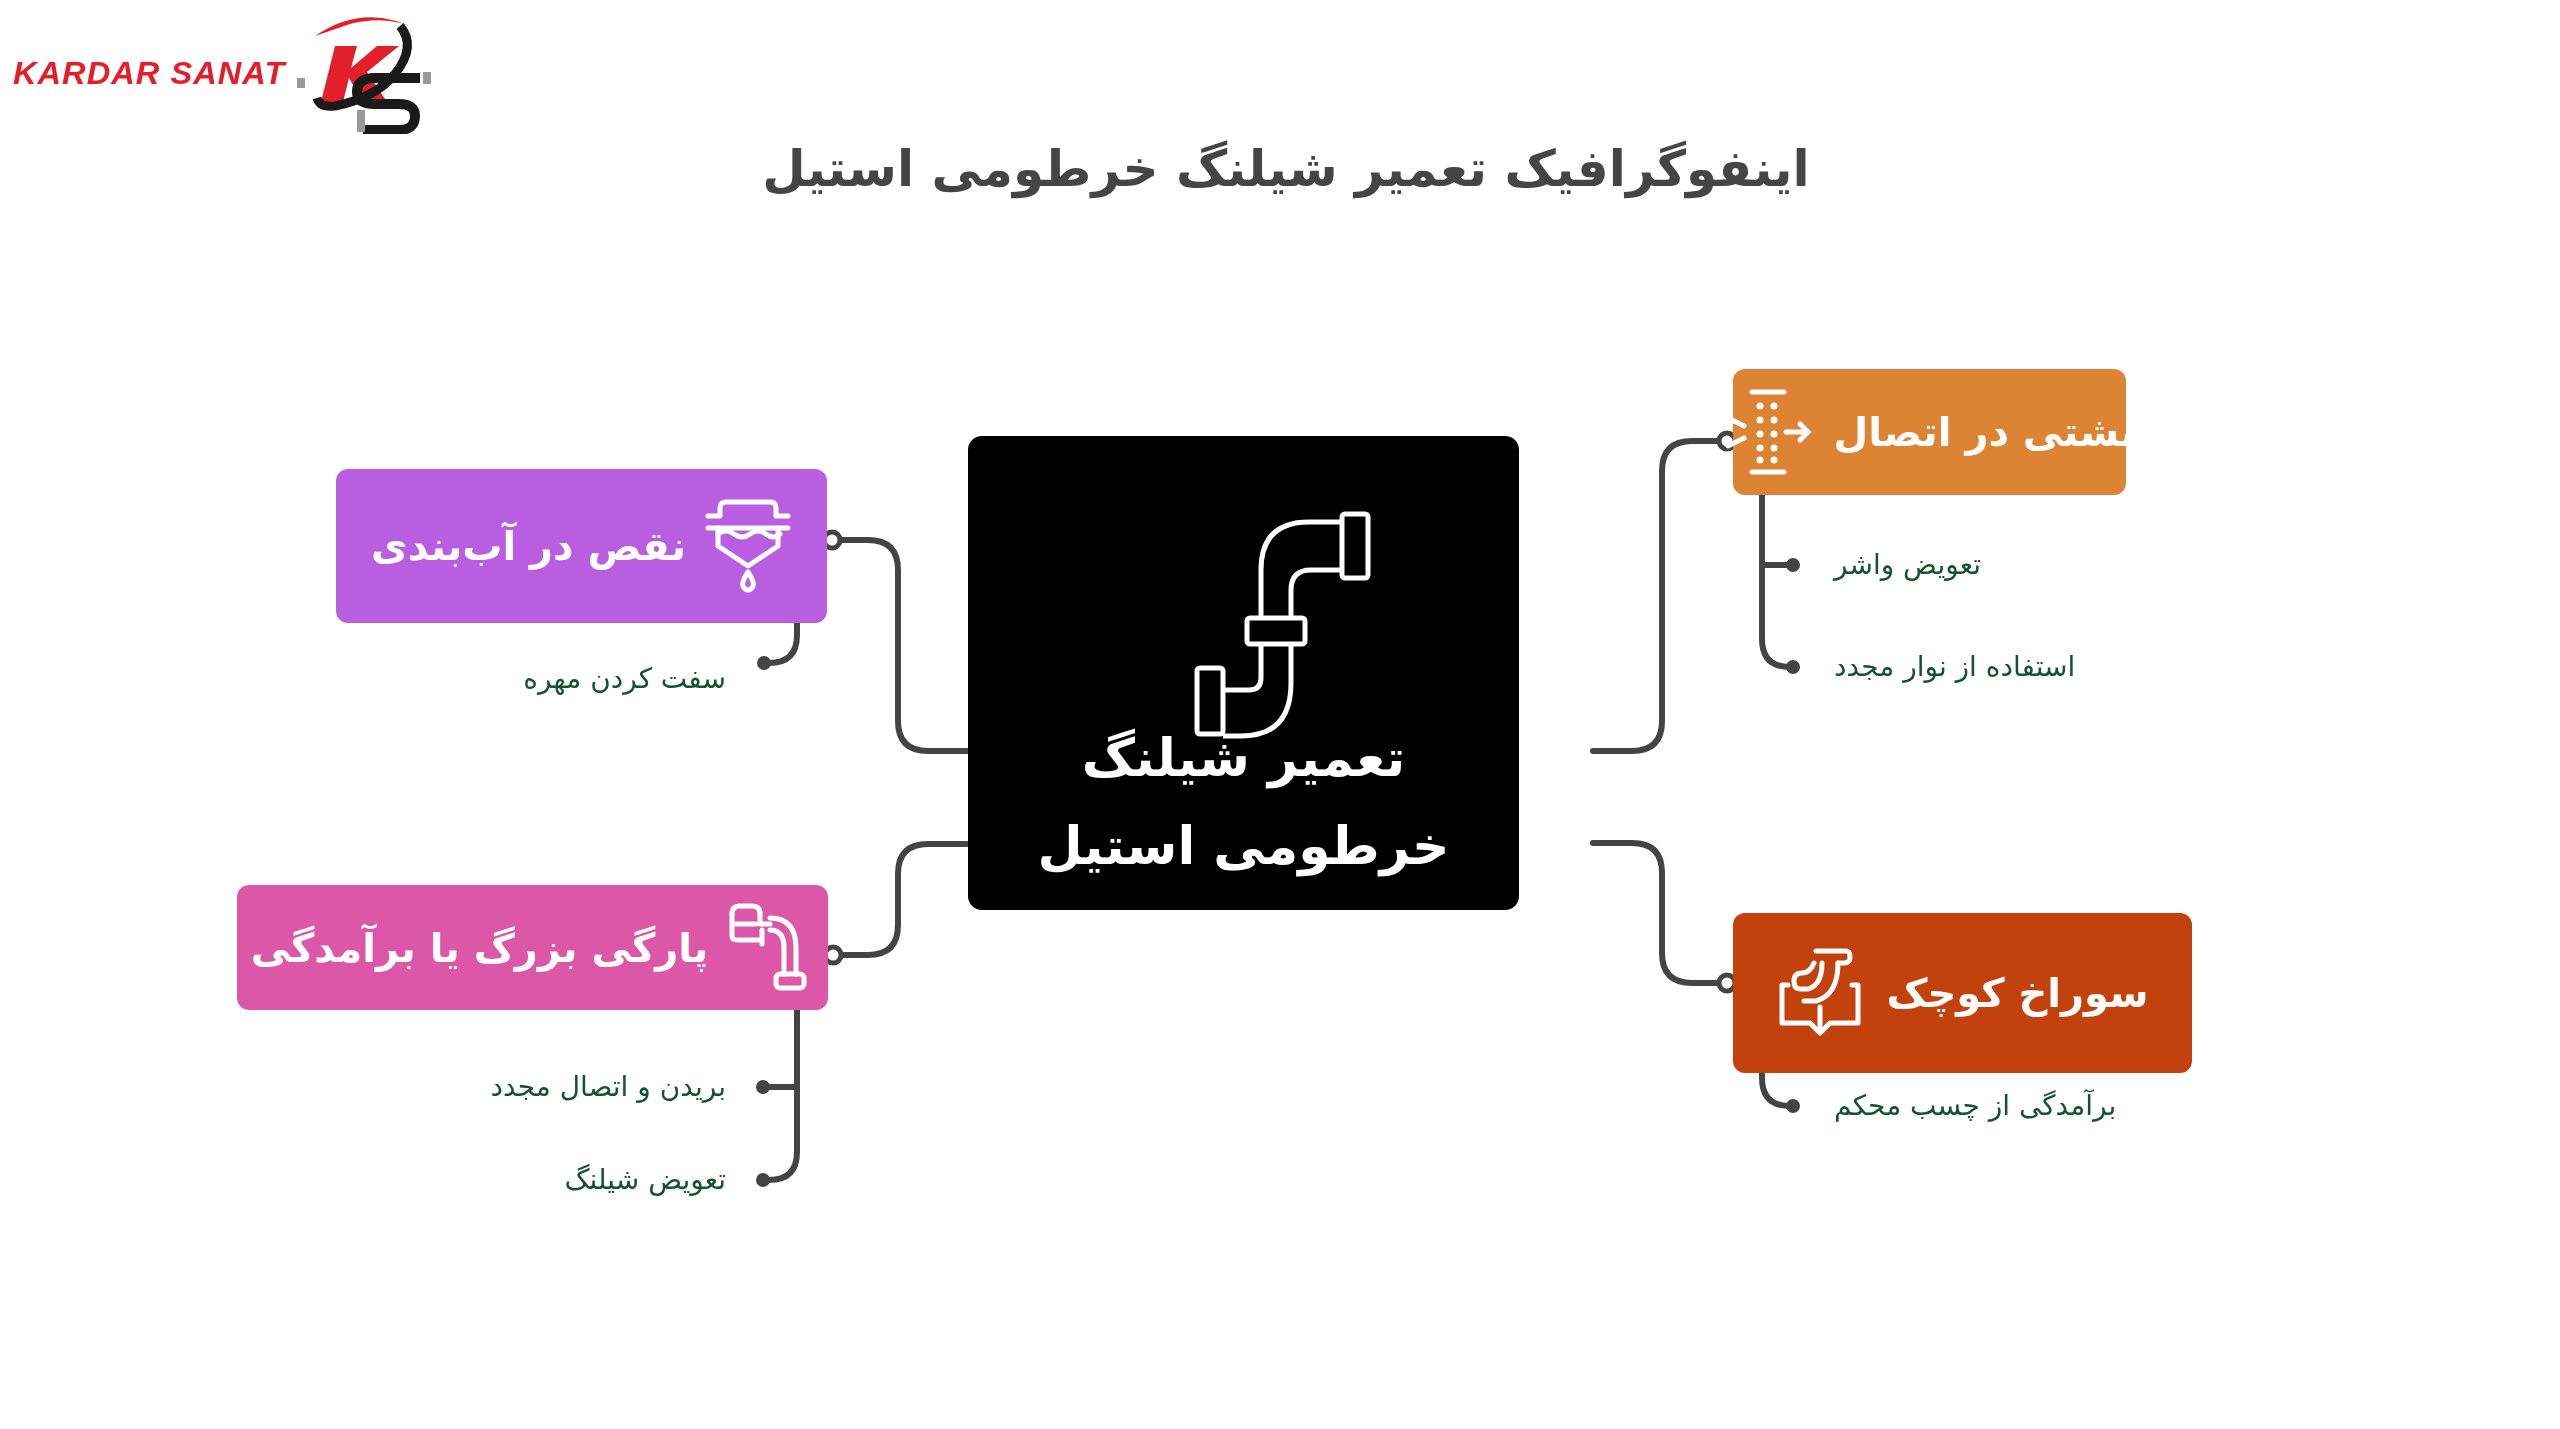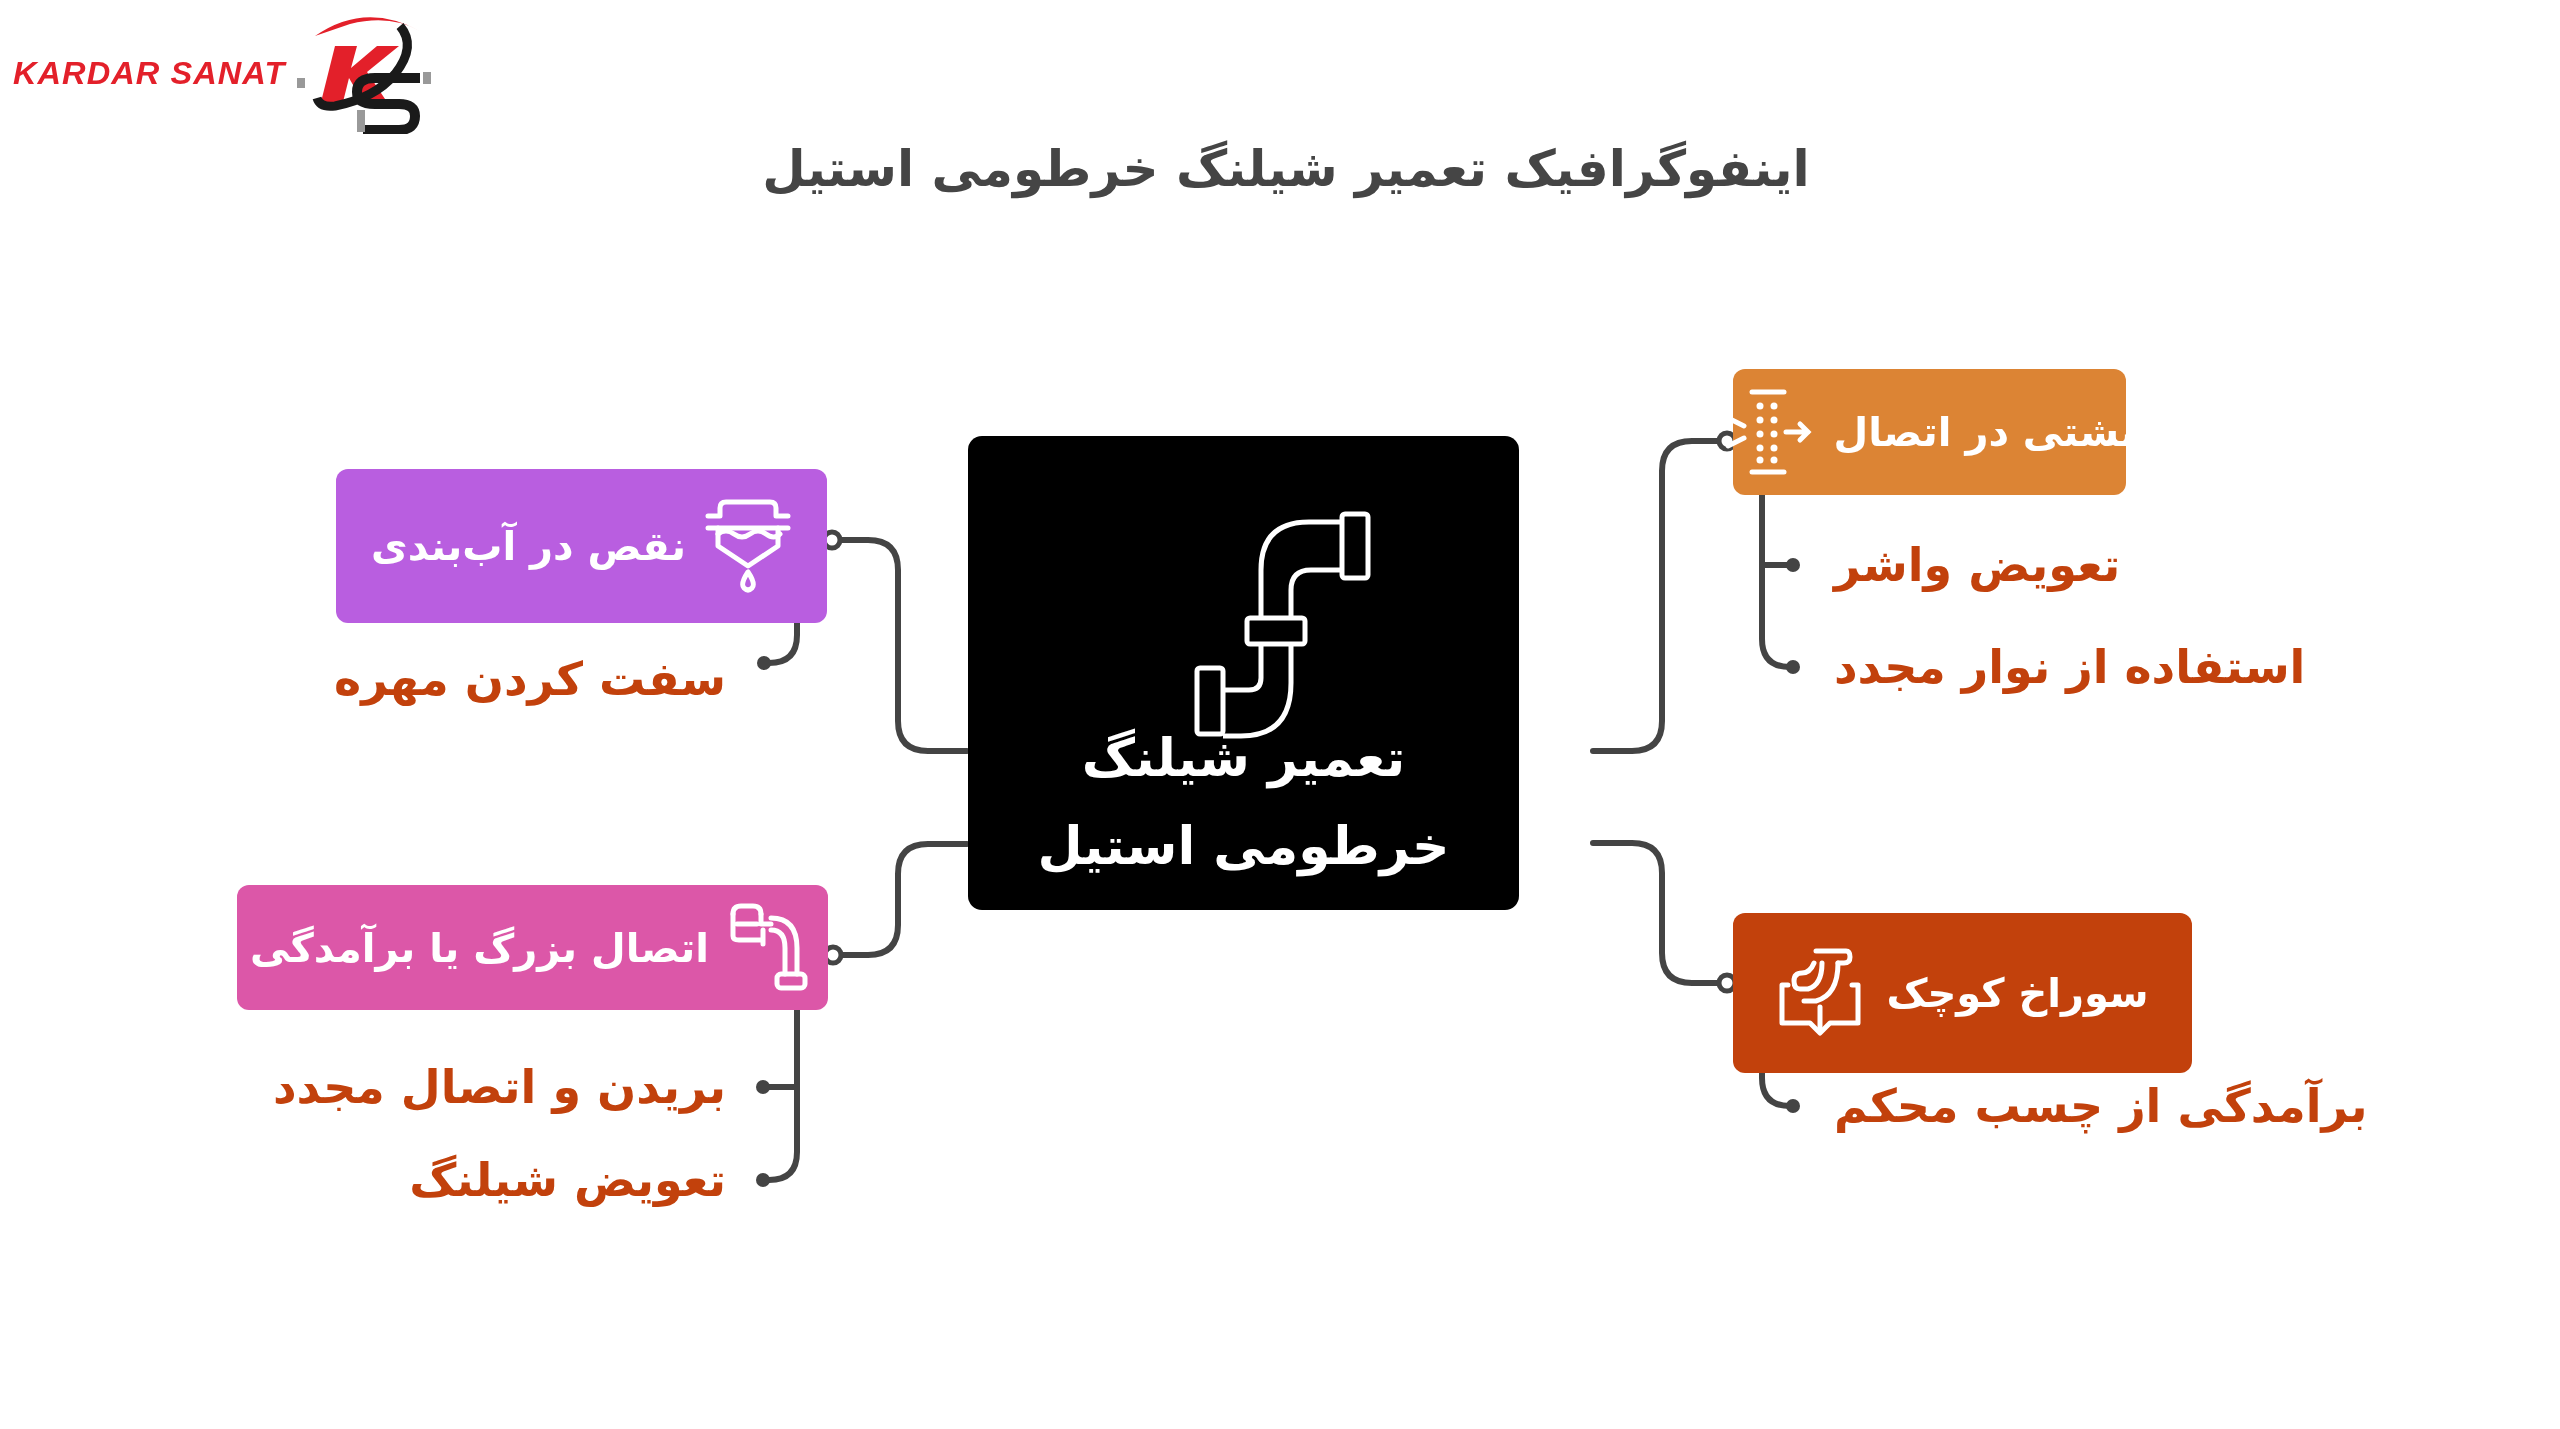--- a/index.html
+++ b/index.html
@@ -19,21 +19,21 @@
                    color: #ffffff; font-weight: bold; font-size: 52px; line-height: 88px;
                    font-family: "DejaVu Sans", sans-serif; }
   .node { border-radius: 12px; color: #fff; display: flex; align-items: center; justify-content: center;
           direction: rtl; box-sizing: border-box; }
   .node .label { font-weight: bold; font-size: 40px; font-family: "DejaVu Sans", sans-serif; white-space: nowrap; }
   .node .icon { width: 88px; height: 96px; flex: 0 0 auto; margin-left: 18px; }
   .node-purple { left: 336px; top: 469px; width: 491px; height: 154px; background: #b95ee0; }
   .node-pink { left: 237px; top: 885px; width: 591px; height: 125px; background: #dc57a8; }
   .node-orange { left: 1733px; top: 369px; width: 393px; height: 126px; background: #dc8434; flex-direction: row; }
   .node-red { left: 1733px; top: 913px; width: 459px; height: 160px; background: #c2410c; }
-  .sub { font-weight: bold; font-size: 46px; color: #c2410c; direction: rtl; white-space: nowrap;
+  .sub { font-weight: normal; font-size: 28px; color: #14532d; direction: rtl; white-space: nowrap;
          font-family: "DejaVu Sans", sans-serif; line-height: 50px; }
   .sub-left { right: calc(2560px - 726px); text-align: right; }
   .sub-right { left: 1834px; text-align: right; }
 </style>
 </head>
 <body>
 
 <svg id="connectors" viewBox="0 0 2560 1429">
   <g fill="none" stroke="#444444" stroke-width="6" stroke-linecap="round">
 
@@ -112,21 +112,21 @@
   <svg class="icon" viewBox="0 0 88 96" fill="none" stroke="#ffffff" stroke-width="5" stroke-linecap="round" stroke-linejoin="round">
     <path d="M6 14 Q6 6 14 6 H26 Q34 6 34 14"></path>
     <path d="M6 14 V36 Q6 40 12 40 H34"></path>
     <path d="M34 14 V24 H44"></path>
     <path d="M44 18 Q70 18 70 48 V74"></path>
     <path d="M44 30 Q58 30 58 48 V74"></path>
     <path d="M36 30 V44"></path>
     <rect x="50" y="74" width="28" height="14" rx="4"></rect>
     <path d="M10 24 H30"></path>
   </svg>
-  <span class="label">اتصال بزرگ یا برآمدگی</span>
+  <span class="label">پارگی بزرگ یا برآمدگی</span>
 </div>
 
 <div class="abs node node-orange">
   <span class="label">نشتی در اتصال</span>
   <svg class="icon" style="margin-left:0;margin-right:22px;" viewBox="0 0 88 96" fill="none" stroke="#ffffff" stroke-width="5" stroke-linecap="round">
     <path d="M28 8 H60"></path>
     <path d="M28 88 H60"></path>
     <g fill="#ffffff" stroke="none">
       <circle cx="36" cy="22" r="3.5"></circle>
         <circle cx="50" cy="22" r="3.5"></circle>

